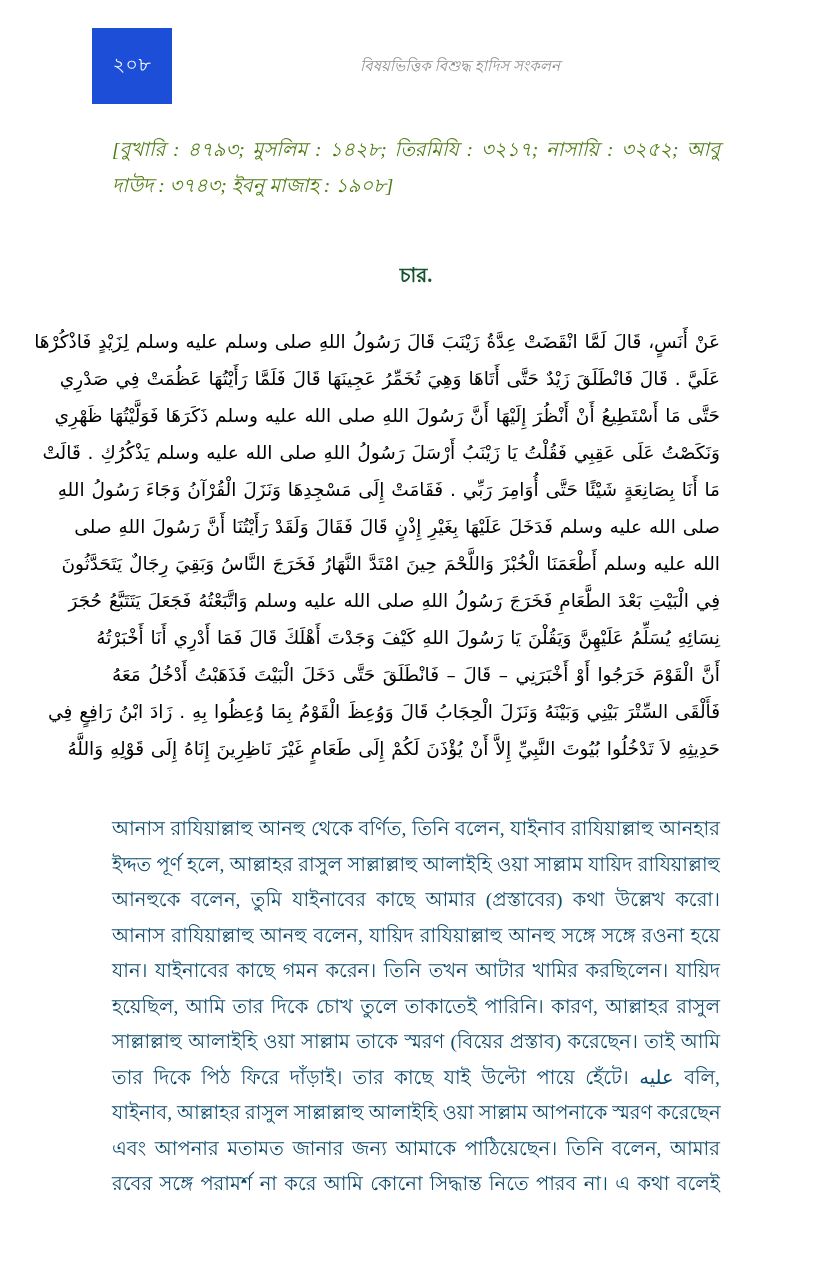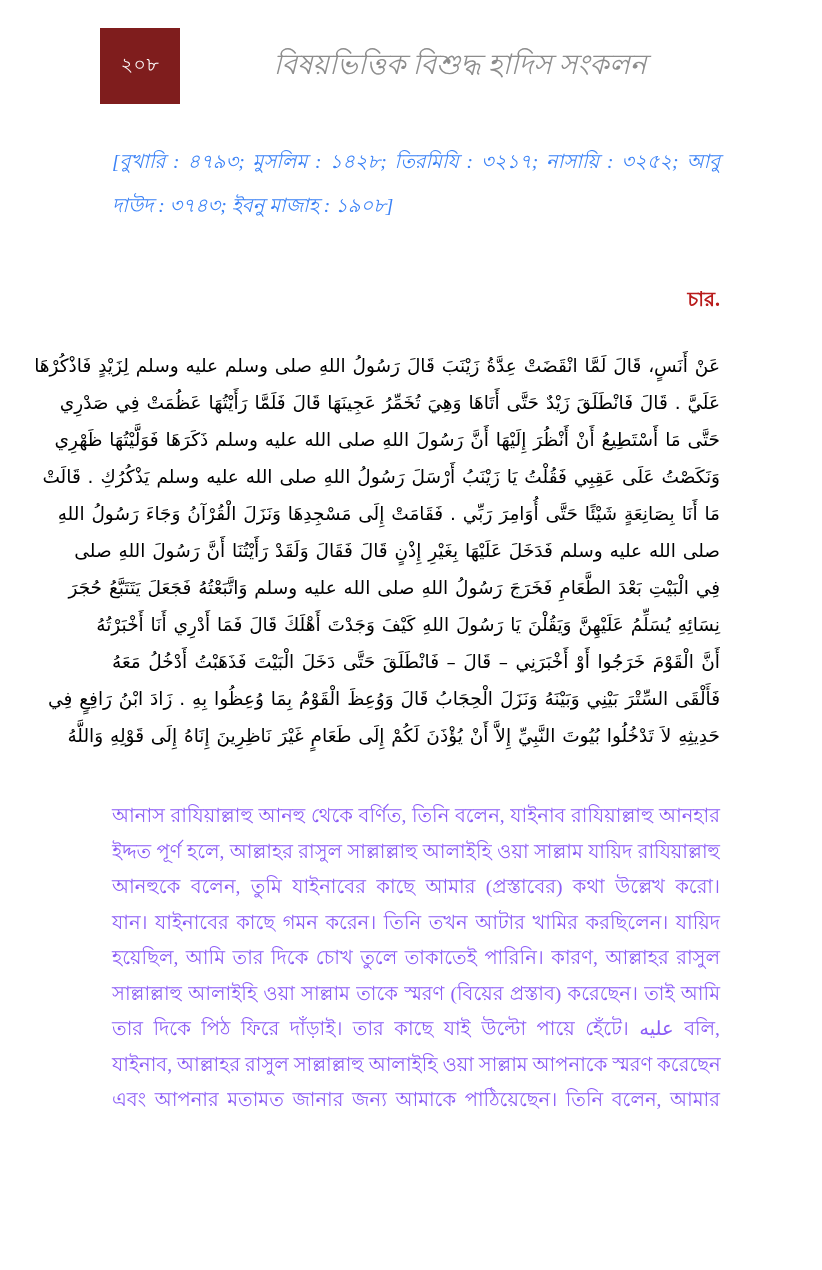--- a/index.html
+++ b/index.html
@@ -27,25 +27,25 @@
   
   .header-band {
     position: absolute;
     left: 0;
     top: 28px;
     width: 822px;
     height: 76px;
   }
   .folio-box {
     position: absolute;
-    left: 100px;
+    left: 92px;
     top: 0;
     width: 80px;
     height: 76px;
-    background: #7f1d1d;
+    background: #1d4ed8;
   }
   .folio-num {
     position: absolute;
     left: 0;
     top: 0;
     width: 80px;
     height: 76px;
     display: flex;
     align-items: center;
     justify-content: center;
@@ -57,50 +57,50 @@
   .head-title {
     position: absolute;
     left: 200px;
     top: 0;
     width: 520px;
     height: 76px;
     display: flex;
     align-items: center;
     justify-content: center;
     font-style: italic;
-    font-size: 28px;
+    font-size: 15px;
     color: #8d8d8d;
     white-space: nowrap;
   }
 
   
   .content {
     position: absolute;
     left: 112px;
     top: 128px;
     width: 608px;
   }
 
   .citation {
     font-style: italic;
     font-size: 19.5px;
-    line-height: 44px;
+    line-height: 36px;
     text-align: justify;
     text-align-last: left;
-    color: #3b82f6;
-    margin: 12px 0 0 0;
+    color: #4d7c0f;
+    margin: 4px 0 0 0;
   }
 
   .section-heading {
-    text-align: right;
+    text-align: center;
     font-size: 20px;
     font-weight: bold;
     margin-top: 56px;
     margin-bottom: 16px;
-    color: #b91c1c;
+    color: #14532d;
   }
 
   
   .arabic {
     direction: rtl;
     unicode-bidi: bidi-override;
     text-align: justify;
     text-align-last: justify;
     font-family: "DejaVu Sans", "Liberation Sans", sans-serif;
     font-size: 18.5px;
@@ -119,21 +119,21 @@
     text-align-last: center;
   }
 
   
   .bangla {
     margin-top: 44px;
     font-size: 19.5px;
     line-height: 35.5px;
     text-align: justify;
     text-align-last: justify;
-    color: #8b5cf6;
+    color: #0c4a6e;
   }
   .bangla .bn-line {
     display: block;
     text-align: justify;
     text-align-last: justify;
     white-space: nowrap;
   }
 </style>
 </head>
 <body>
@@ -153,33 +153,36 @@
 
     <h2 class="section-heading">চার.</h2>
 
     <div class="arabic">
       <span class="ar-line">عَنْ أَنَسٍ، قَالَ لَمَّا انْقَضَتْ عِدَّةُ زَيْنَبَ قَالَ رَسُولُ اللهِ صلى وسلم عليه وسلم لِزَيْدٍ  فَاذْكُرْهَا</span>
       <span class="ar-line">عَلَيَّ . قَالَ فَانْطَلَقَ زَيْدٌ حَتَّى أَتَاهَا وَهِيَ تُخَمِّرُ عَجِينَهَا قَالَ فَلَمَّا رَأَيْتُهَا عَظُمَتْ فِي صَدْرِي</span>
       <span class="ar-line">حَتَّى مَا أَسْتَطِيعُ أَنْ أَنْظُرَ إِلَيْهَا أَنَّ رَسُولَ اللهِ صلى الله عليه وسلم ذَكَرَهَا فَوَلَّيْتُهَا ظَهْرِي</span>
       <span class="ar-line">وَنَكَصْتُ عَلَى عَقِبِي فَقُلْتُ يَا زَيْنَبُ أَرْسَلَ رَسُولُ اللهِ صلى الله عليه وسلم يَذْكُرُكِ . قَالَتْ</span>
       <span class="ar-line">مَا أَنَا بِصَانِعَةٍ شَيْئًا حَتَّى أُوَامِرَ رَبِّي . فَقَامَتْ إِلَى مَسْجِدِهَا وَنَزَلَ الْقُرْآنُ وَجَاءَ رَسُولُ اللهِ</span>
       <span class="ar-line">صلى الله عليه وسلم فَدَخَلَ عَلَيْهَا بِغَيْرِ إِذْنٍ قَالَ فَقَالَ وَلَقَدْ رَأَيْتُنَا أَنَّ رَسُولَ اللهِ صلى</span>
+      <span class="ar-line">الله عليه وسلم أَطْعَمَنَا الْخُبْزَ وَاللَّحْمَ حِينَ امْتَدَّ النَّهَارُ فَخَرَجَ النَّاسُ وَبَقِيَ رِجَالٌ يَتَحَدَّثُونَ</span>
       <span class="ar-line">فِي الْبَيْتِ بَعْدَ الطَّعَامِ فَخَرَجَ رَسُولُ اللهِ صلى الله عليه وسلم وَاتَّبَعْتُهُ فَجَعَلَ يَتَتَبَّعُ حُجَرَ</span>
       <span class="ar-line">نِسَائِهِ يُسَلِّمُ عَلَيْهِنَّ وَيَقُلْنَ يَا رَسُولَ اللهِ  كَيْفَ وَجَدْتَ أَهْلَكَ قَالَ فَمَا أَدْرِي أَنَا أَخْبَرْتُهُ</span>
       <span class="ar-line">أَنَّ الْقَوْمَ خَرَجُوا أَوْ أَخْبَرَنِي  –  قَالَ  –  فَانْطَلَقَ حَتَّى دَخَلَ الْبَيْتَ فَذَهَبْتُ أَدْخُلُ مَعَهُ</span>
       <span class="ar-line">فَأَلْقَى السِّتْرَ بَيْنِي وَبَيْنَهُ وَنَزَلَ الْحِجَابُ قَالَ وَوُعِظَ الْقَوْمُ بِمَا وُعِظُوا بِهِ . زَادَ ابْنُ رَافِعٍ فِي</span>
       <span class="ar-line">حَدِيثِهِ  لاَ تَدْخُلُوا بُيُوتَ النَّبِيِّ إِلاَّ أَنْ يُؤْذَنَ لَكُمْ إِلَى طَعَامٍ غَيْرَ نَاظِرِينَ إِنَاهُ إِلَى قَوْلِهِ  وَاللَّهُ</span>
     </div>
 
     <div class="bangla">
       <span class="bn-line">আনাস রাযিয়াল্লাহু আনহু থেকে বর্ণিত, তিনি বলেন, যাইনাব রাযিয়াল্লাহু আনহার</span>
       <span class="bn-line">ইদ্দত পূর্ণ হলে, আল্লাহর রাসুল সাল্লাল্লাহু আলাইহি ওয়া সাল্লাম যায়িদ রাযিয়াল্লাহু</span>
       <span class="bn-line">আনহুকে বলেন, তুমি যাইনাবের কাছে আমার (প্রস্তাবের) কথা উল্লেখ করো।</span>
+      <span class="bn-line">আনাস রাযিয়াল্লাহু আনহু বলেন, যায়িদ রাযিয়াল্লাহু আনহু সঙ্গে সঙ্গে রওনা হয়ে</span>
       <span class="bn-line">যান। যাইনাবের কাছে গমন করেন। তিনি তখন আটার খামির করছিলেন। যায়িদ</span>
       <span class="bn-line">হয়েছিল, আমি তার দিকে চোখ তুলে তাকাতেই পারিনি। কারণ, আল্লাহর রাসুল</span>
       <span class="bn-line">সাল্লাল্লাহু আলাইহি ওয়া সাল্লাম তাকে স্মরণ (বিয়ের প্রস্তাব) করেছেন। তাই আমি</span>
       <span class="bn-line">তার দিকে পিঠ ফিরে দাঁড়াই। তার কাছে যাই উল্টো পায়ে হেঁটে। عليه বলি,</span>
       <span class="bn-line">যাইনাব, আল্লাহর রাসুল সাল্লাল্লাহু আলাইহি ওয়া সাল্লাম আপনাকে স্মরণ করেছেন</span>
       <span class="bn-line">এবং আপনার মতামত জানার জন্য আমাকে পাঠিয়েছেন। তিনি বলেন, আমার</span>
+      <span class="bn-line">রবের সঙ্গে পরামর্শ না করে আমি কোনো সিদ্ধান্ত নিতে পারব না। এ কথা বলেই</span>
     </div>
 
   </div>
 </div>
 
 </body></html>

